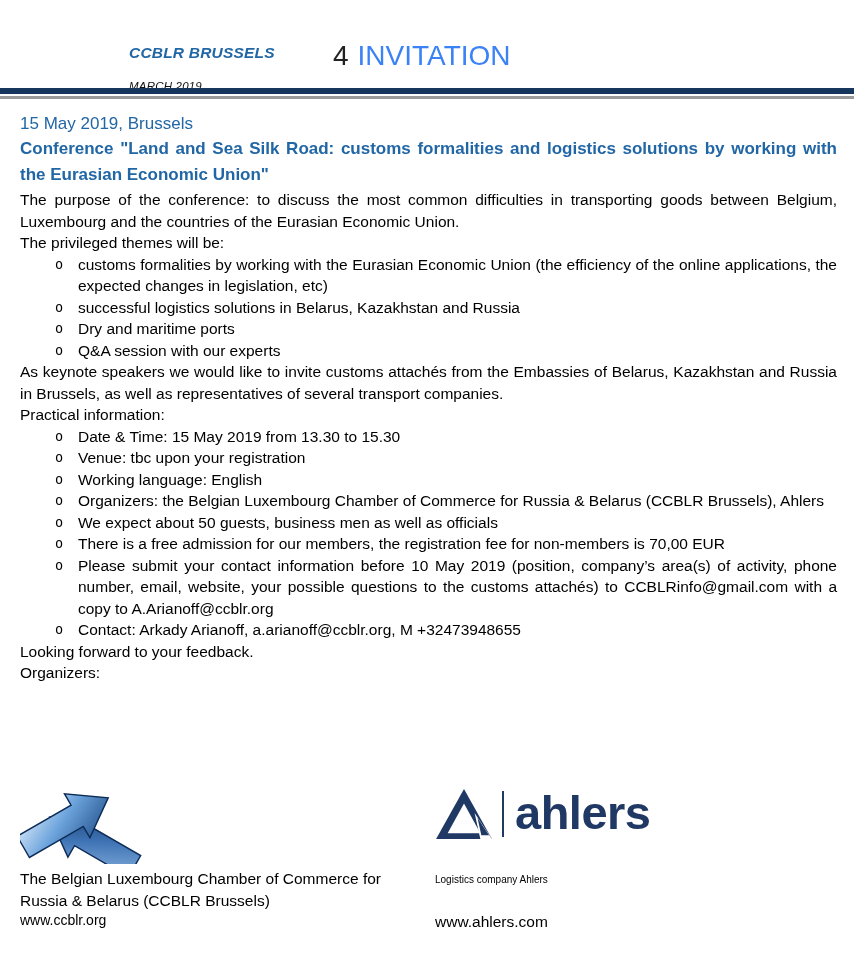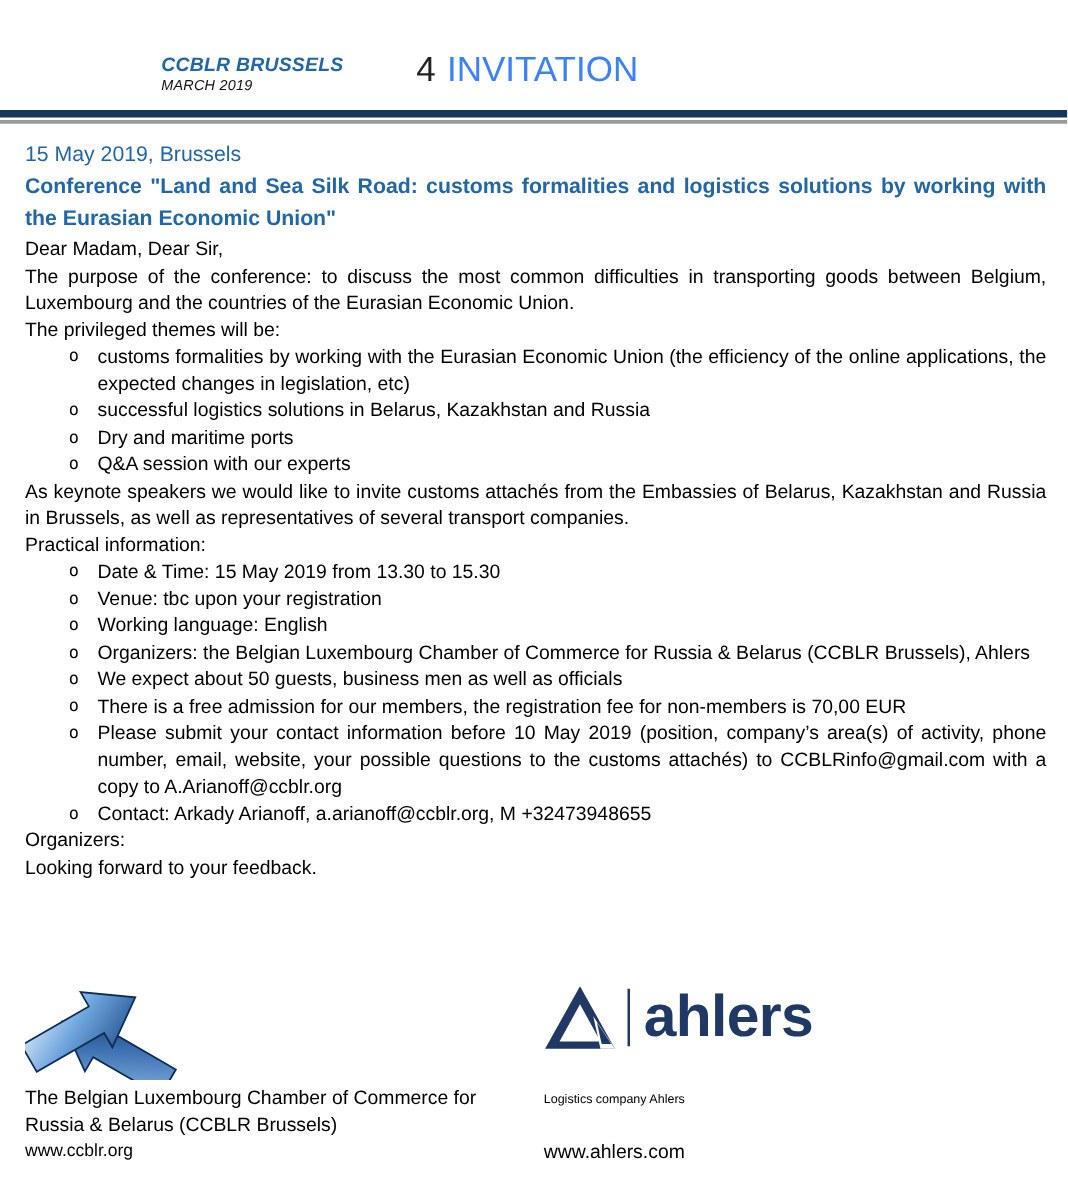--- a/index.html
+++ b/index.html
@@ -3,21 +3,21 @@
 <meta charset="utf-8">
 <style>
   * { margin:0; padding:0; box-sizing:border-box; }
   html,body { background:#ffffff; }
   body { font-family:"Liberation Sans", sans-serif; color:#000; }
   .page { position:relative; width:854px; height:959px; background:#fff; overflow:hidden; }
 
   
   .brand-block { position:absolute; left:129px; top:44px;font-style:italic; }
   .brand { color:#2166a5; font-weight:bold; font-size:15.5px; letter-spacing:.2px; }
-  .issue { color:#111; font-size:11.5px; margin-top:1px; letter-spacing:.2px; }
+  .issue { color:#111; font-size:11.5px; margin-top:18px; letter-spacing:.2px; }
   .section-title { position:absolute; left:333px; top:40px; font-size:28px; }
   .page-num { color:#222; margin-right:9px; }
   .section-word { color:#3b82f6; }
 
   
   .rule-navy { position:absolute; left:0; top:88px; width:854px; height:6px; background:#17365d; }
   .rule-gray { position:absolute; left:0; top:96px; width:854px; height:3px; background:#9a9a9a; }
 
   
   .doc { position:absolute; left:20px; top:112px; width:817px; font-size:15.5px; line-height:21.5px; color:#000; }
@@ -50,21 +50,20 @@
   </div>
   <div class="section-title">
     <span class="page-num">4</span><span class="section-word">INVITATION</span>
   </div>
   <div class="rule-navy"></div>
   <div class="rule-gray"></div>
 
   <div class="doc">
     <div class="dateline">15 May 2019, Brussels</div>
     <div class="conf-title">Conference "Land and Sea Silk Road: customs formalities and logistics solutions by working with the Eurasian Economic Union"</div>
-    <div class="plain">Dear Madam, Dear Sir,</div>
     <div class="para">The purpose of the conference: to discuss the most common difficulties in transporting goods between Belgium, Luxembourg and the countries of the Eurasian Economic Union.</div>
     <div class="plain">The privileged themes will be:</div>
     <div>
         <div class="li">
           <span class="bullet">o</span>
           <span class="li-text">customs formalities by working with the Eurasian Economic Union (the efficiency of the online applications, the expected changes in legislation, etc)</span>
         </div>
         <div class="li">
           <span class="bullet">o</span>
           <span class="li-text">successful logistics solutions in Belarus, Kazakhstan and Russia</span>
@@ -107,22 +106,22 @@
         </div>
         <div class="li">
           <span class="bullet">o</span>
           <span class="li-text">Please submit your contact information before 10 May 2019 (position, company’s area(s) of activity, phone number, email, website, your possible questions to the customs attachés) to CCBLRinfo@gmail.com with a copy to A.Arianoff@ccblr.org</span>
         </div>
         <div class="li">
           <span class="bullet">o</span>
           <span class="li-text">Contact: Arkady Arianoff, a.arianoff@ccblr.org, M +32473948655</span>
         </div>
       </div>
+    <div class="plain">Looking forward to your feedback.</div>
     <div class="plain">Organizers:</div>
-    <div class="plain">Looking forward to your feedback.</div>
   </div>
 
   <div class="ccblr-logo">
     <svg width="132" height="96" viewBox="0 0 140 100">
       <defs>
         <linearGradient id="gBack" x1="0" y1="0" x2="1" y2="1">
           <stop offset="0" stop-color="#9dc3ea"></stop>
           <stop offset="0.5" stop-color="#3f74b5"></stop>
           <stop offset="1" stop-color="#0d2b57"></stop>
         </linearGradient>

